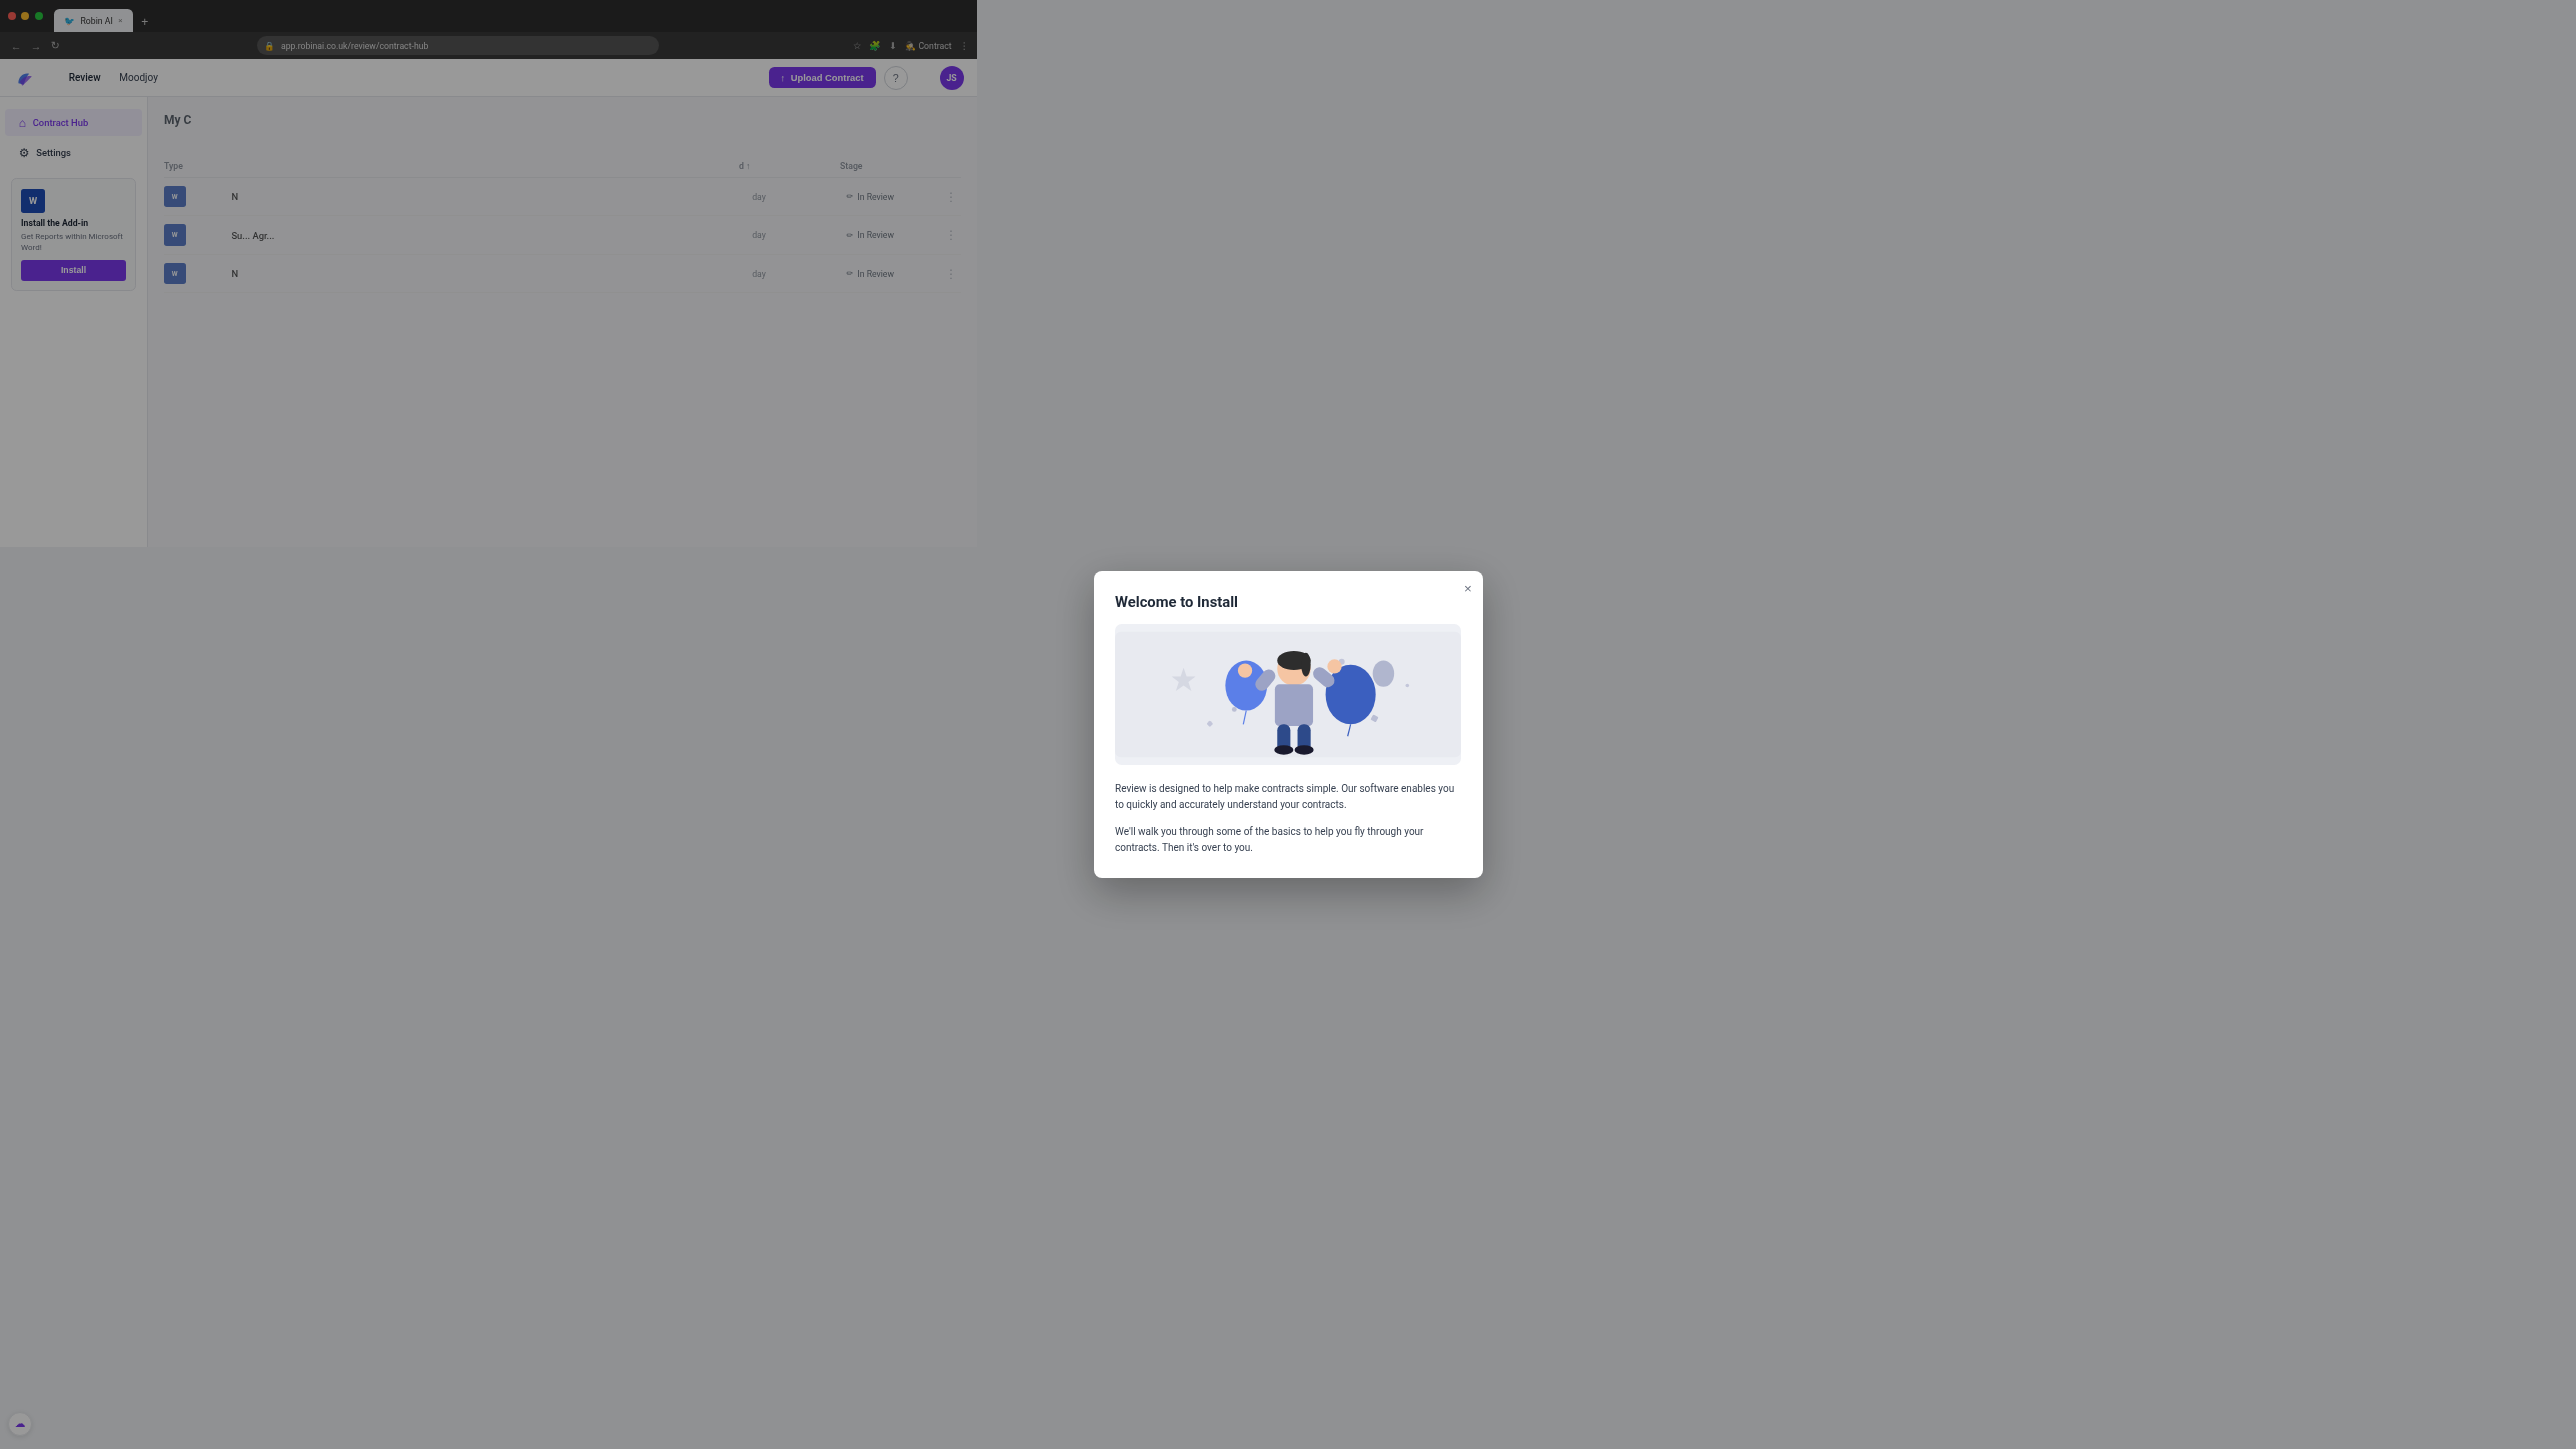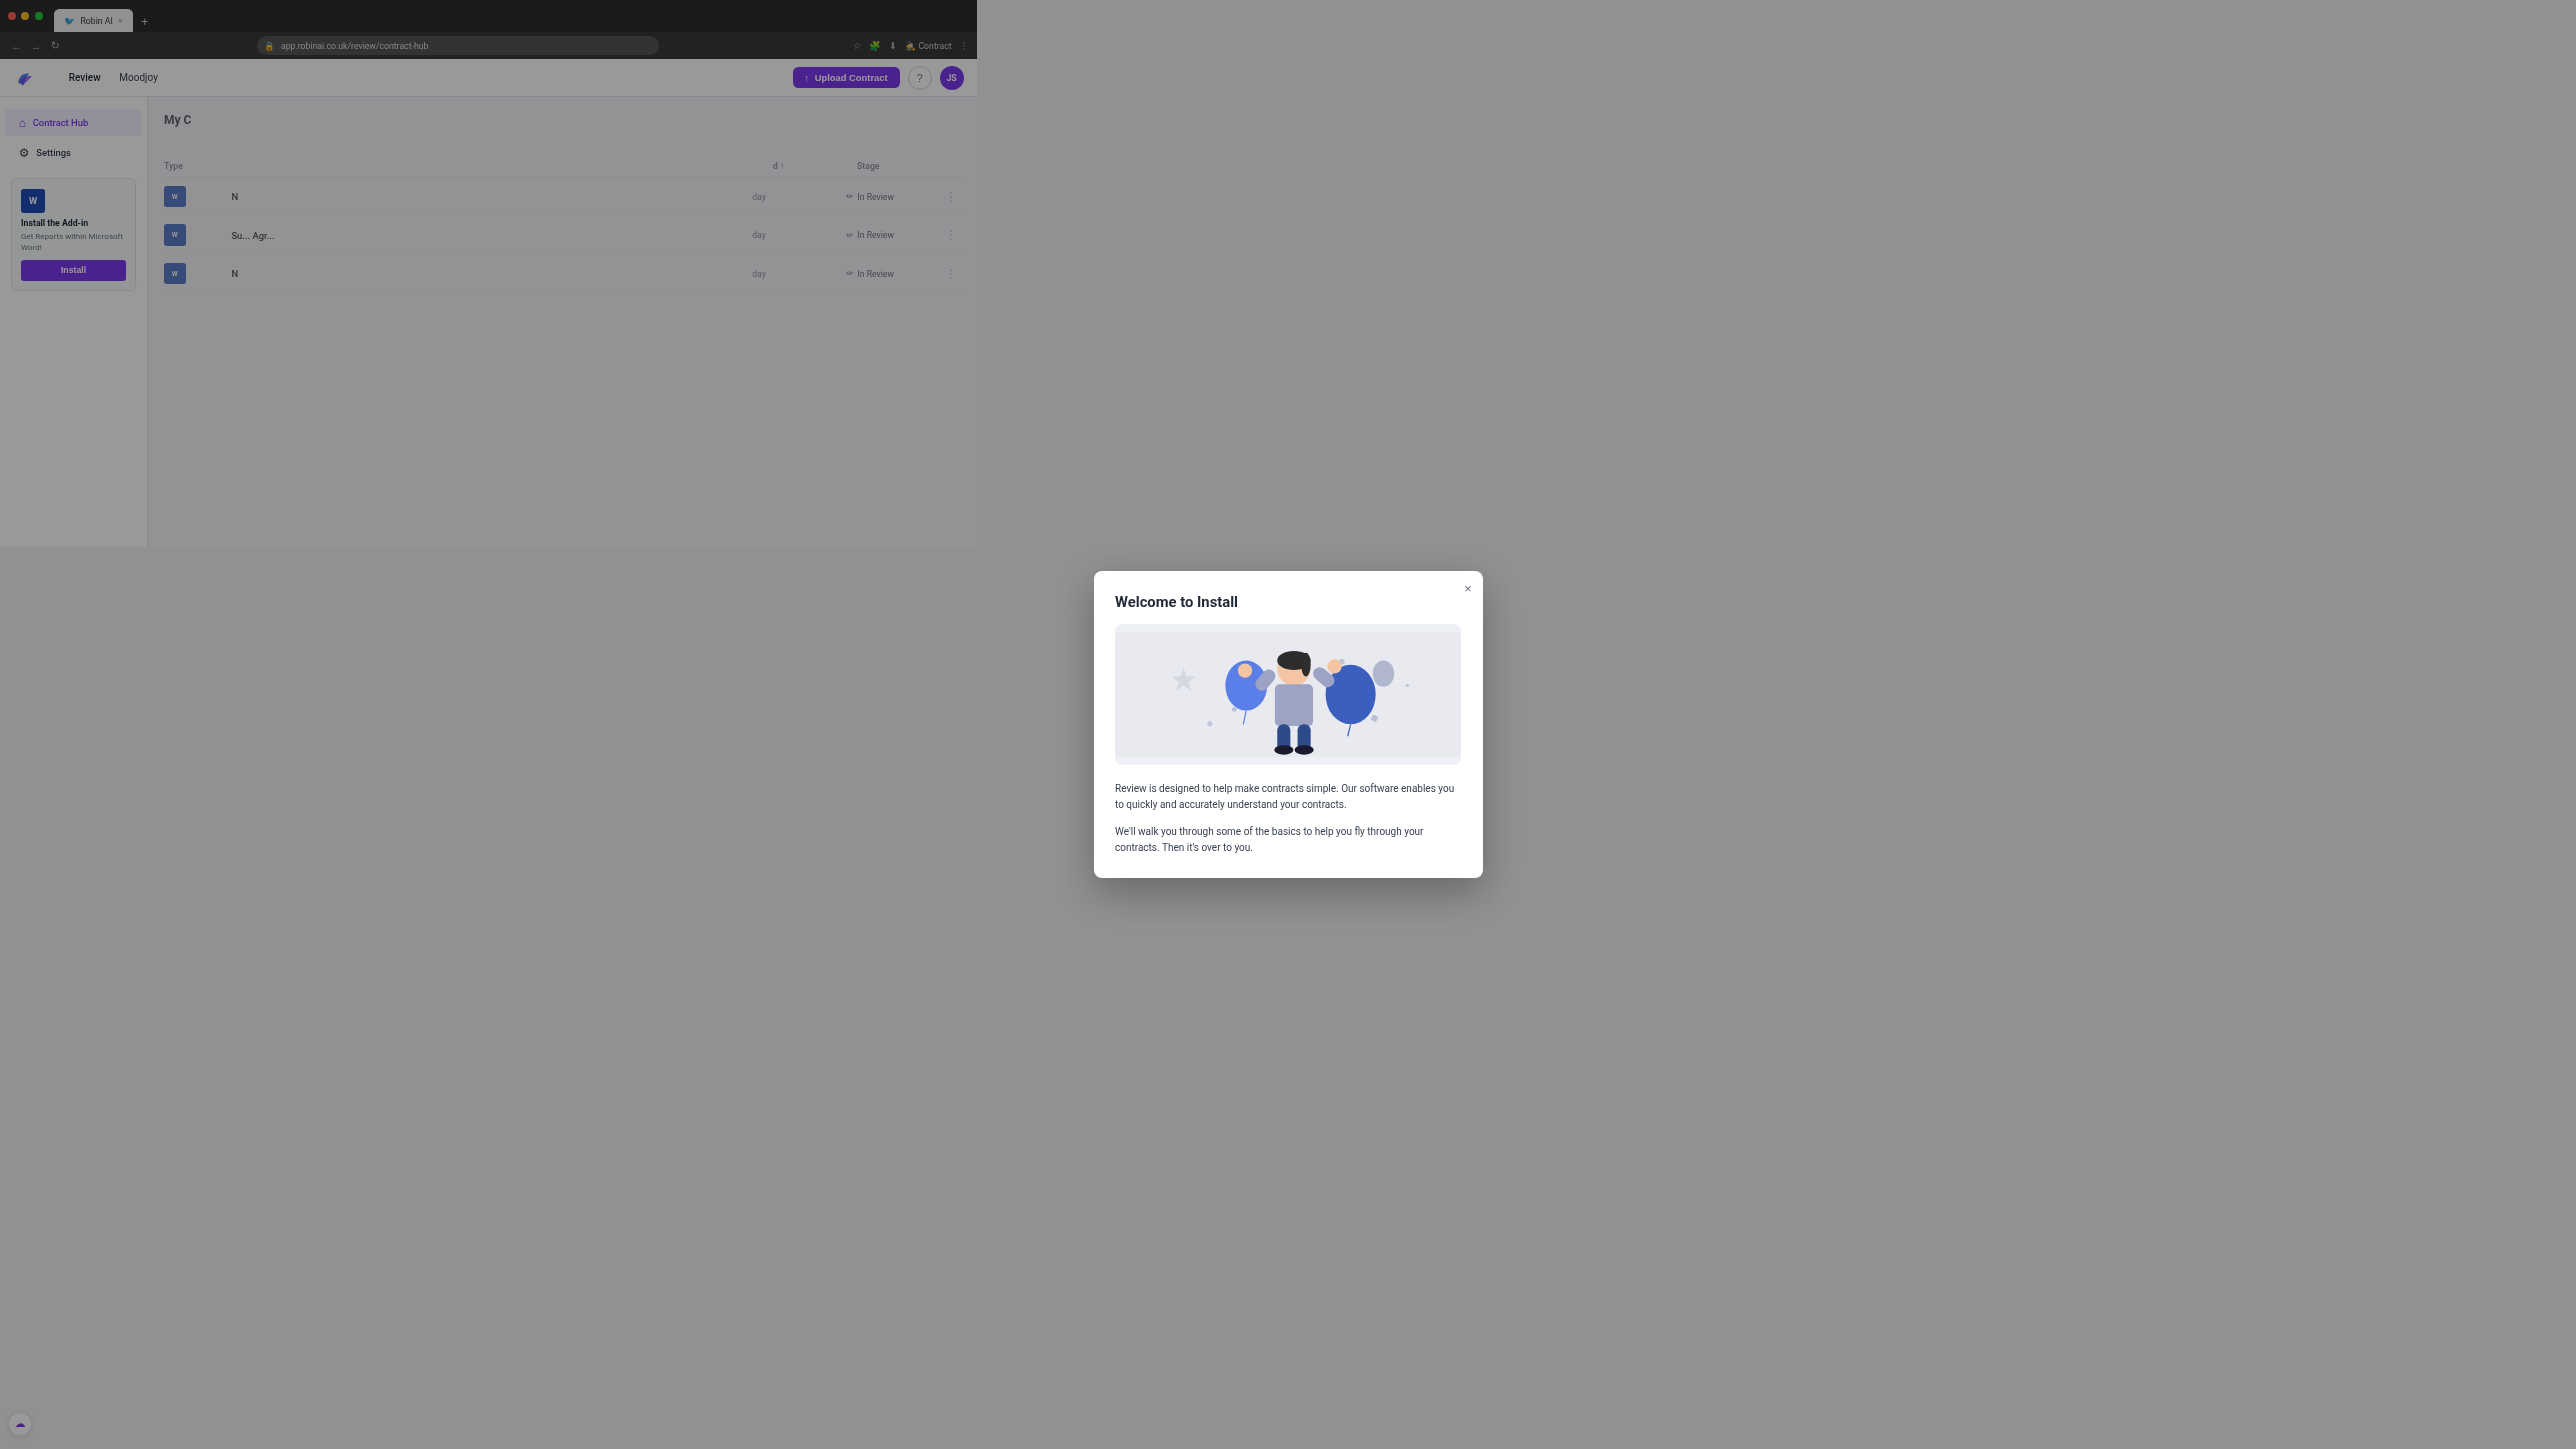--- a/index.html
+++ b/index.html
@@ -29,40 +29,40 @@
     
     .app-header { background: #fff; height: 38px; display: flex; align-items: center; padding: 0 13.4px; border-bottom: 0.7px solid #e5e7eb; gap: 13.4px; position: relative; }
     .logo { display: flex; align-items: center; }
     .logo-icon { width: 21.5px; height: 21.5px; }
     .nav-link { color: #374151; font-size: 10px; font-weight: 500; cursor: pointer; padding: 2.7px 5.4px; margin-left: 15px; }
     .nav-link.active { color: #1f2937; }
     .company-name { color: #374151; font-size: 10px; }
     .header-right { margin-left: auto; display: flex; align-items: center; gap: 8px; }
     .upload-btn { background: #7c3aed; color: #fff; border: none; border-radius: 5.4px; padding: 5.4px 12px; font-size: 9.4px; font-weight: 600; cursor: pointer; display: flex; align-items: center; gap: 5.4px; }
     .help-btn { width: 24px; height: 24px; border-radius: 50%; border: 0.7px solid #d1d5db; background: #fff; cursor: pointer; display: flex; align-items: center; justify-content: center; color: #6b7280; font-size: 10.7px; }
-    .avatar { width: 24px; height: 24px; border-radius: 50%; background: #7c3aed; color: #fff; display: flex; align-items: center; justify-content: center; font-size: 8.7px; font-weight: 700; cursor: pointer; }
+    .avatar { width: 24px; height: 24px; border-radius: 50%; background: #7c3aed; color: #fff; display: flex; align-items: center; justify-content: center; font-size: 8.7px; font-weight: 700; cursor: pointer; margin-left: 24px; }
 
     
     .main-layout { display: flex; height: calc(547px - 32px - 27px - 38px); }
 
     
     .sidebar { width: 148px; background: #fff; border-right: 0.7px solid #e5e7eb; display: flex; flex-direction: column; padding: 10.7px 0; }
     .sidebar-item { display: flex; align-items: center; gap: 6.7px; padding: 6.7px 13.4px; cursor: pointer; color: #374151; font-size: 9.4px; font-weight: 500; border-radius: 4px; margin: 1.3px 5.4px; }
     .sidebar-item.active { background: #f3f0ff; color: #7c3aed; }
     .sidebar-item .icon { font-size: 12px; }
     .sidebar-addon { margin: 10.7px; background: #f9fafb; border: 0.7px solid #e5e7eb; border-radius: 5.4px; padding: 9.4px; }
     .addon-icon { width: 24px; height: 24px; background: #1e4db7; border-radius: 2.7px; display: flex; align-items: center; justify-content: center; margin-bottom: 5.4px; }
     .addon-title { font-size: 8.7px; font-weight: 700; color: #1f2937; margin-bottom: 2.7px; }
     .addon-desc { font-size: 8px; color: #6b7280; margin-bottom: 6.7px; line-height: 1.4; }
     .install-btn { background: #7c3aed; color: #fff; border: none; border-radius: 3px; padding: 5.4px; width: 100%; font-size: 8.7px; font-weight: 600; cursor: pointer; }
 
     
     .content { flex: 1; background: #f8f9fb; padding: 16px; overflow: auto; position: relative; }
     .page-title { font-size: 12px; font-weight: 700; color: #1f2937; margin-bottom: 29px; }
-    .table-header { display: flex; align-items: center; padding: 5.4px 0; border-bottom: 0.7px solid #e5e7eb; color: #6b7280; font-size: 8.7px; font-weight: 600; gap: 3px; }
+    .table-header { display: flex; align-items: center; padding: 5.4px 0; border-bottom: 0.7px solid #e5e7eb; color: #6b7280; font-size: 8.7px; font-weight: 600; gap: 20px; }
     .col-type { width: 54px; }
     .col-name { flex: 1; }
     .col-date { width: 81px; }
     .col-stage { width: 81px; }
     .col-more { width: 20px; }
     .table-row { display: flex; align-items: center; padding: 8px 0; border-bottom: 0.7px solid #f0f0f0; gap: 13.4px; color: #374151; font-size: 9.4px; }
     .row-type { width: 54px; }
     .row-name { flex: 1; color: #111; font-weight: 500; }
     .row-date { width: 81px; color: #6b7280; font-size: 8.7px; }
     .stage-badge { display: flex; align-items: center; gap: 4px; color: #374151; font-size: 8.7px; width: 81px; }

